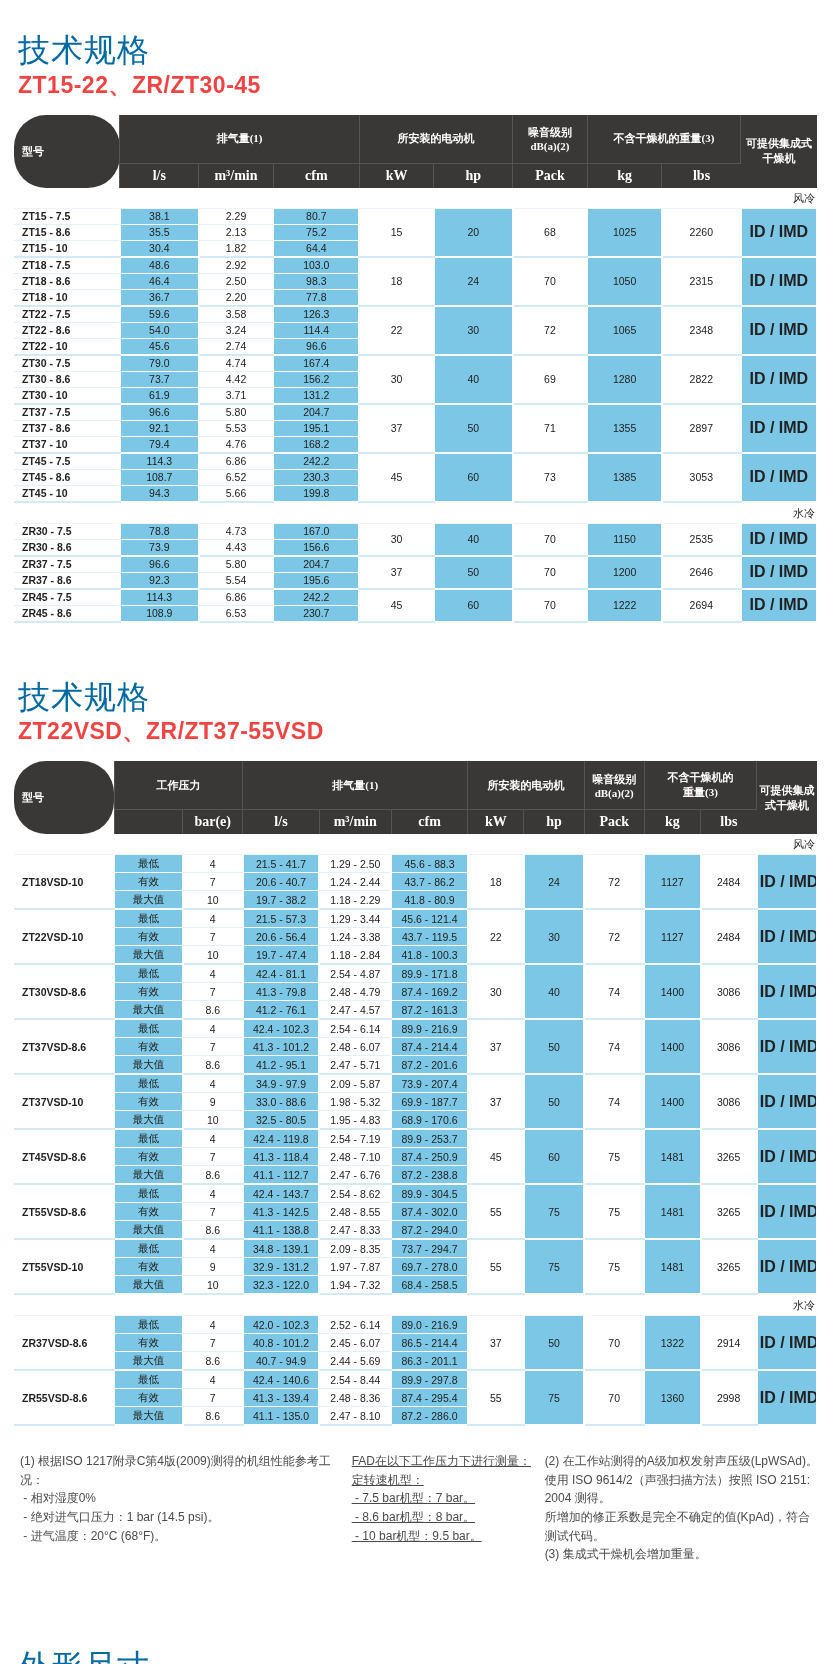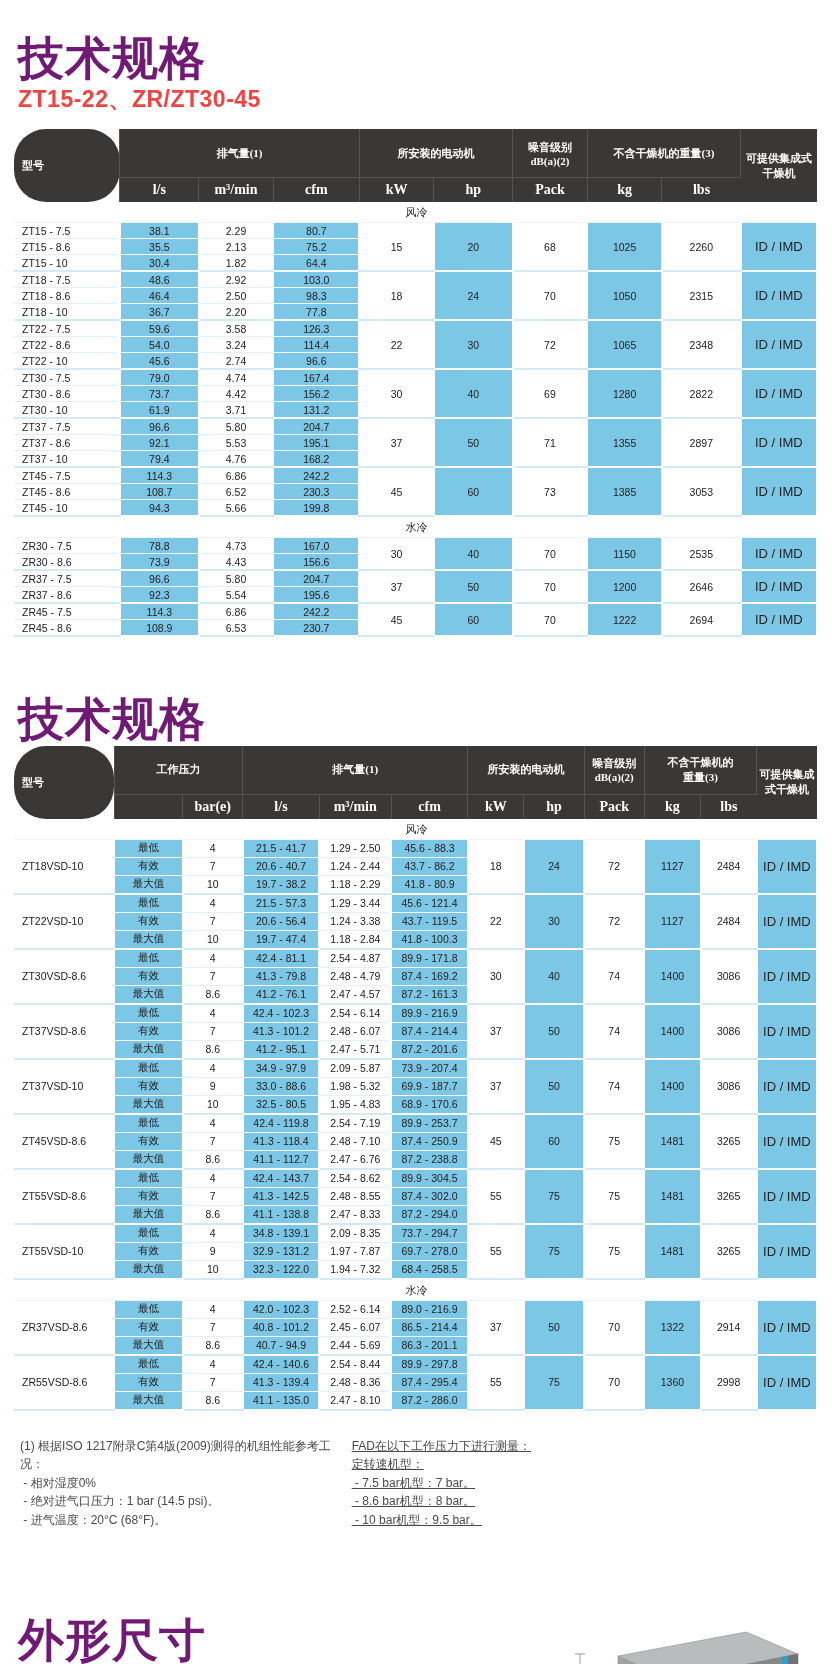--- a/index.html
+++ b/index.html
@@ -3,21 +3,21 @@
 <meta charset="utf-8">
 <style>
   html,body{margin:0;padding:0;background:#ffffff;}
   .page{
     width:832px;min-height:1664px;margin:0 auto;background:#fff;
     font-family:"Liberation Sans","DejaVu Sans",sans-serif;color:#222;
     box-sizing:border-box;padding:34px 14px 30px 14px;position:relative;
   }
   
   .sec-title{
-    font-size:46px;font-weight:bold;color:#701a75;line-height:1.05;margin:0 0 2px 4px;
+    font-size:32px;font-weight:normal;color:#0369a1;line-height:1.05;margin:0 0 2px 4px;
     letter-spacing:1px;
   }
   .sec-sub{
     font-size:23px;font-weight:bold;color:#ef4444;margin:2px 0 14px 4px;letter-spacing:.5px;
   }
   
   table{width:100%;border-collapse:collapse;table-layout:fixed;}
   thead th{
     background:#3a3836;color:#fff;font-weight:bold;font-size:11px;
     border-right:1px solid #57544f;vertical-align:middle;white-space:pre-line;
@@ -26,30 +26,30 @@
   }
   thead th:last-child{border-right:none;}
   thead tr.group-row th{height:44px;}
   thead tr.unit-row th{height:20px;border-top:1px solid #57544f;font-size:14px;}
   thead th.model-h{text-align:left;padding-left:8px;border-radius:32px;}
   tbody td{
     font-size:10.5px;text-align:center;color:#222;padding:1px 2px;height:13px;
     overflow:hidden;white-space:nowrap;
   }
   .t2 tbody td{height:15px;}
-  td.model{text-align:left;padding-left:8px;background:#fff;border-bottom:1px solid #e2f0f8;}
+  td.model{text-align:left;padding-left:8px;background:#fff;border-bottom:1px solid #e2f0f8;font-weight:bold;}
   td.b{background:#7cc7e5;border-left:2px solid #fff;border-right:2px solid #fff;border-bottom:1px solid #fff;}
   td.w{background:#fff;border-bottom:1px solid #e2f0f8;}
   tr.gend td.b{border-bottom:2px solid #fff;}
   tr.gend td.w, tr.gend td.model{border-bottom:2px solid #d3eaf5;}
   td.msp.b{border-bottom:2px solid #fff;}
   td.msp.w{border-bottom:2px solid #d3eaf5;}
-  td.dryer{font-weight:normal;font-size:13px;}
+  td.dryer{font-weight:bold;font-size:16px;}
   td.sec-label{
-    background:#fff;text-align:center;padding:3px 2px 2px 4px;font-size:11px;color:#222;
+    background:#fff;text-align:right;padding:3px 2px 2px 4px;font-size:11px;color:#222;
     border-bottom:1px solid #eef4f8;height:15px;
   }
   
   .notes{display:flex;margin-top:26px;font-size:12px;color:#4a4a4a;line-height:1.55;}
   .notes .ncol{white-space:pre-wrap;}
   .ncol1{width:42%;padding-left:6px;box-sizing:border-box;}
   .ncol2{width:24%;text-decoration:underline;}
   .ncol3{width:34%;}
   
   .dims-wrap{margin-top:86px;position:relative;}
@@ -300,20 +300,21 @@
         <tr class="gend">
           <td class="model">ZR45 - 8.6</td>
           <td class="b">108.9</td>
           <td class="w">6.53</td>
           <td class="b">230.7</td>
         </tr>
       </tbody>
   </table>
 
   <div class="sec-title" style="margin-top:58px">技术规格</div>
+  <div class="sec-sub">ZT22VSD、ZR/ZT37-55VSD</div>
 
   <table class="t2" id="table2">
     <colgroup>
       <col style="width:12.5%">
         <col style="width:8.5%">
         <col style="width:7.5%">
         <col style="width:9.5%">
       <col style="width:9.0%">
         <col style="width:9.5%">
         <col style="width:7.0%">
@@ -635,20 +636,21 @@
           <td class="b">41.1 - 135.0</td>
           <td class="w">2.47 - 8.10</td>
           <td class="b">87.2 - 286.0</td>
         </tr>
       </tbody>
   </table>
 
   <div class="notes">
     <div class="ncol ncol1" id="note1"><div>(1) 根据ISO 1217附录C第4版(2009)测得的机组性能参考工况：</div><div> - 相对湿度0%</div><div> - 绝对进气口压力：1 bar (14.5 psi)。</div><div> - 进气温度：20°C (68°F)。</div></div>
     <div class="ncol ncol2" id="note2"><div>FAD在以下工作压力下进行测量：</div><div>定转速机型：</div><div> - 7.5 bar机型：7 bar。</div><div> - 8.6 bar机型：8 bar。</div><div> - 10 bar机型：9.5 bar。</div></div>
+    <div class="ncol ncol3" id="note3"><div>(2) 在工作站测得的A级加权发射声压级(LpWSAd)。</div><div>使用 ISO 9614/2（声强扫描方法）按照 ISO 2151: 2004 测得。</div><div>所增加的修正系数是完全不确定的值(KpAd)，符合测试代码。</div><div>(3) 集成式干燥机会增加重量。</div></div>
   </div>
 
   <div class="dims-wrap">
     <div class="sec-title" style="margin-bottom:16px">外形尺寸</div>
 
     <svg class="dims-img" width="250" height="262" viewBox="0 0 250 262">
 
       <polygon points="68,58 196,34 248,56 120,82" fill="#b9bcbd" stroke="#8d9092" stroke-width="0.6"></polygon>
 
       <polygon points="68,58 120,82 120,232 68,204" fill="#9fa3a4" stroke="#8d9092" stroke-width="0.6"></polygon>

